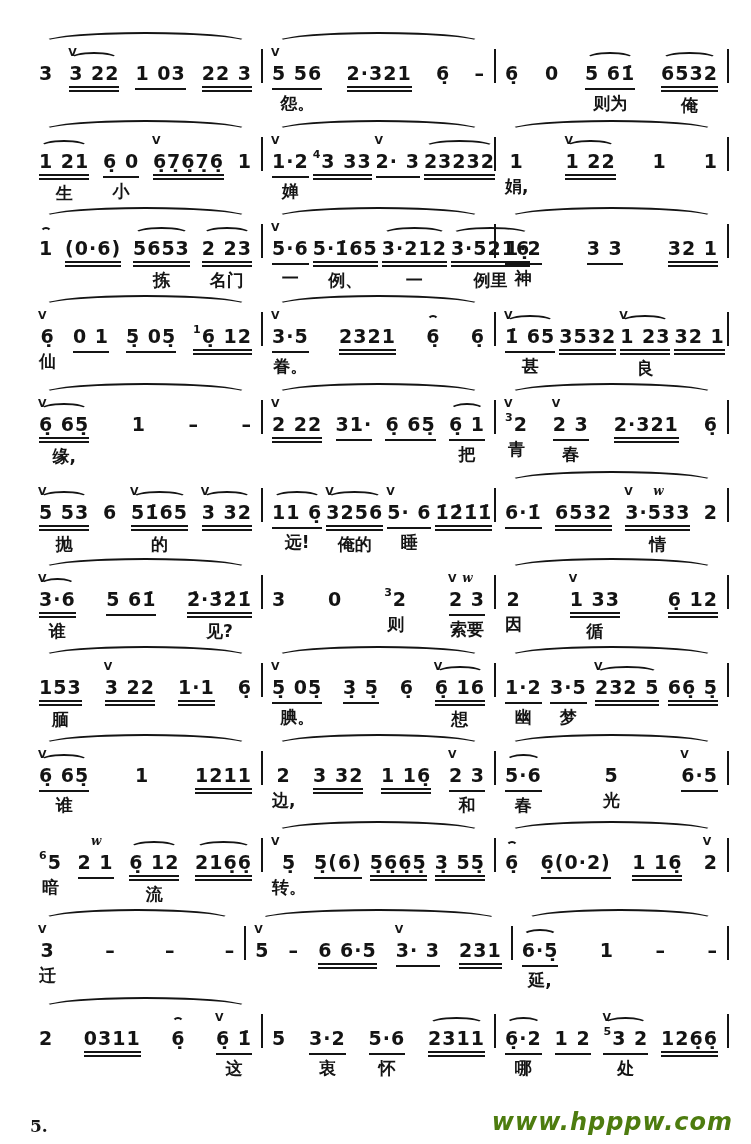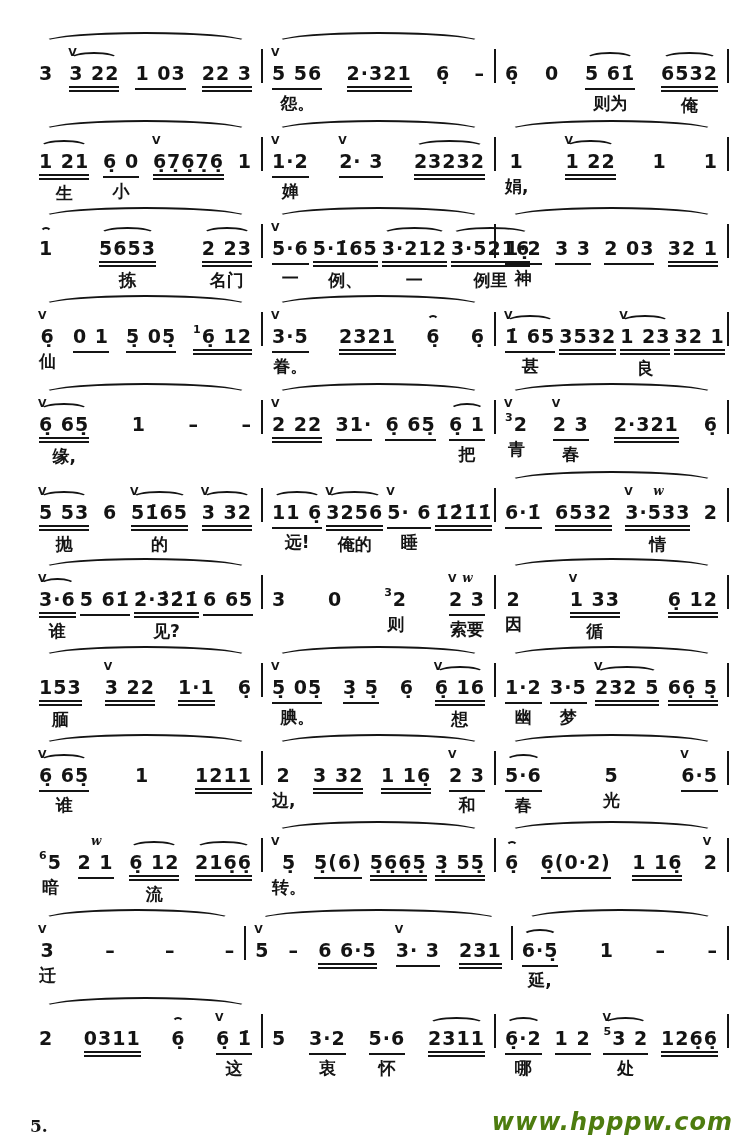--- a/index.html
+++ b/index.html
@@ -148,20 +148,25 @@
         <div class="barline"></div>
         <div class="bar barc" style="flex-grow: 4;">
           <div class="cell">
             <div class="marks">
               <span class="breath">V</span>
             </div>
             <div class="note u1">1·2</div>
             <div class="lyric">婵</div>
           </div>
           <div class="cell">
+            <div class="marks"></div>
+            <div class="note u2"><sup class="grace">4</sup>3 33</div>
+            <div class="lyric"></div>
+          </div>
+          <div class="cell">
             <div class="marks">
               <span class="breath">V</span>
             </div>
             <div class="note u1">2· 3</div>
             <div class="lyric"></div>
           </div>
           <div class="cell carc">
             <div class="marks"></div>
             <div class="note u2">23232</div>
             <div class="lyric"></div>
@@ -194,20 +199,25 @@
         </div>
         <div class="barline"></div>
       </div>
       <div class="system">
         <div class="bar barc" style="flex-grow: 4;">
           <div class="cell carc">
             <div class="marks"></div>
             <div class="note u0">1</div>
             <div class="lyric"></div>
           </div>
+          <div class="cell">
+            <div class="marks"></div>
+            <div class="note u2">(0·6)</div>
+            <div class="lyric"></div>
+          </div>
           <div class="cell carc">
             <div class="marks"></div>
             <div class="note u2">5653</div>
             <div class="lyric">拣</div>
           </div>
           <div class="cell carc">
             <div class="marks"></div>
             <div class="note u2">2 23</div>
             <div class="lyric">名门</div>
           </div>
@@ -244,25 +254,20 @@
             <div class="note u1">1·2</div>
             <div class="lyric">神</div>
           </div>
           <div class="cell">
             <div class="marks"></div>
             <div class="note u1">3 3</div>
             <div class="lyric"></div>
           </div>
           <div class="cell">
             <div class="marks"></div>
-            <div class="note u1">2 03</div>
-            <div class="lyric"></div>
-          </div>
-          <div class="cell">
-            <div class="marks"></div>
             <div class="note u2">32 1</div>
             <div class="lyric"></div>
           </div>
         </div>
         <div class="barline"></div>
       </div>
       <div class="system">
         <div class="bar barc" style="flex-grow: 4;">
           <div class="cell">
             <div class="marks">
@@ -515,25 +520,20 @@
           </div>
           <div class="cell">
             <div class="marks"></div>
             <div class="note u1">5 61̇</div>
             <div class="lyric"></div>
           </div>
           <div class="cell">
             <div class="marks"></div>
             <div class="note u2">2̇·3̇2̇1̇</div>
             <div class="lyric">见?</div>
-          </div>
-          <div class="cell">
-            <div class="marks"></div>
-            <div class="note u1">6 65</div>
-            <div class="lyric"></div>
           </div>
         </div>
         <div class="barline"></div>
         <div class="bar" style="flex-grow: 4;">
           <div class="cell">
             <div class="marks"></div>
             <div class="note u0">3</div>
             <div class="lyric"></div>
           </div>
           <div class="cell">

